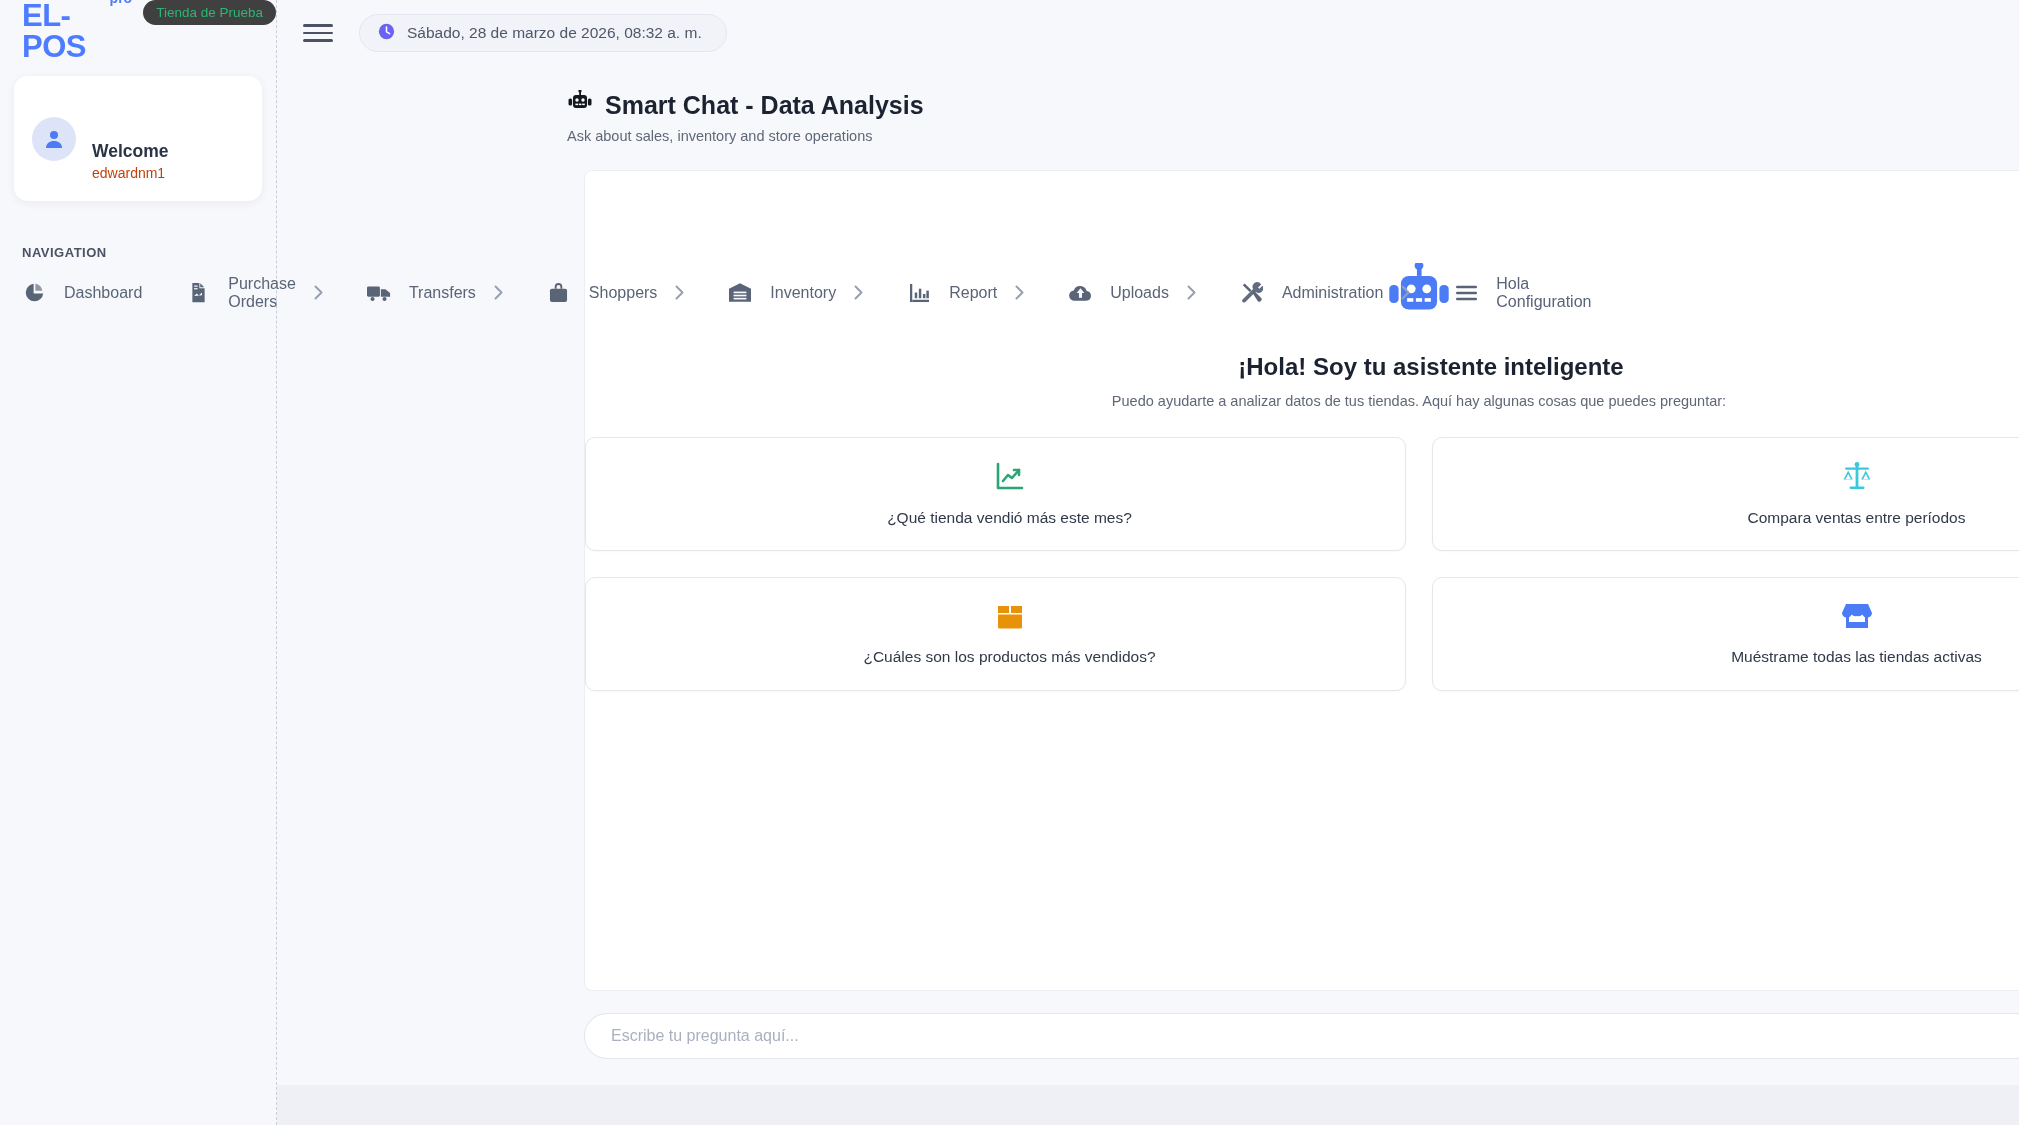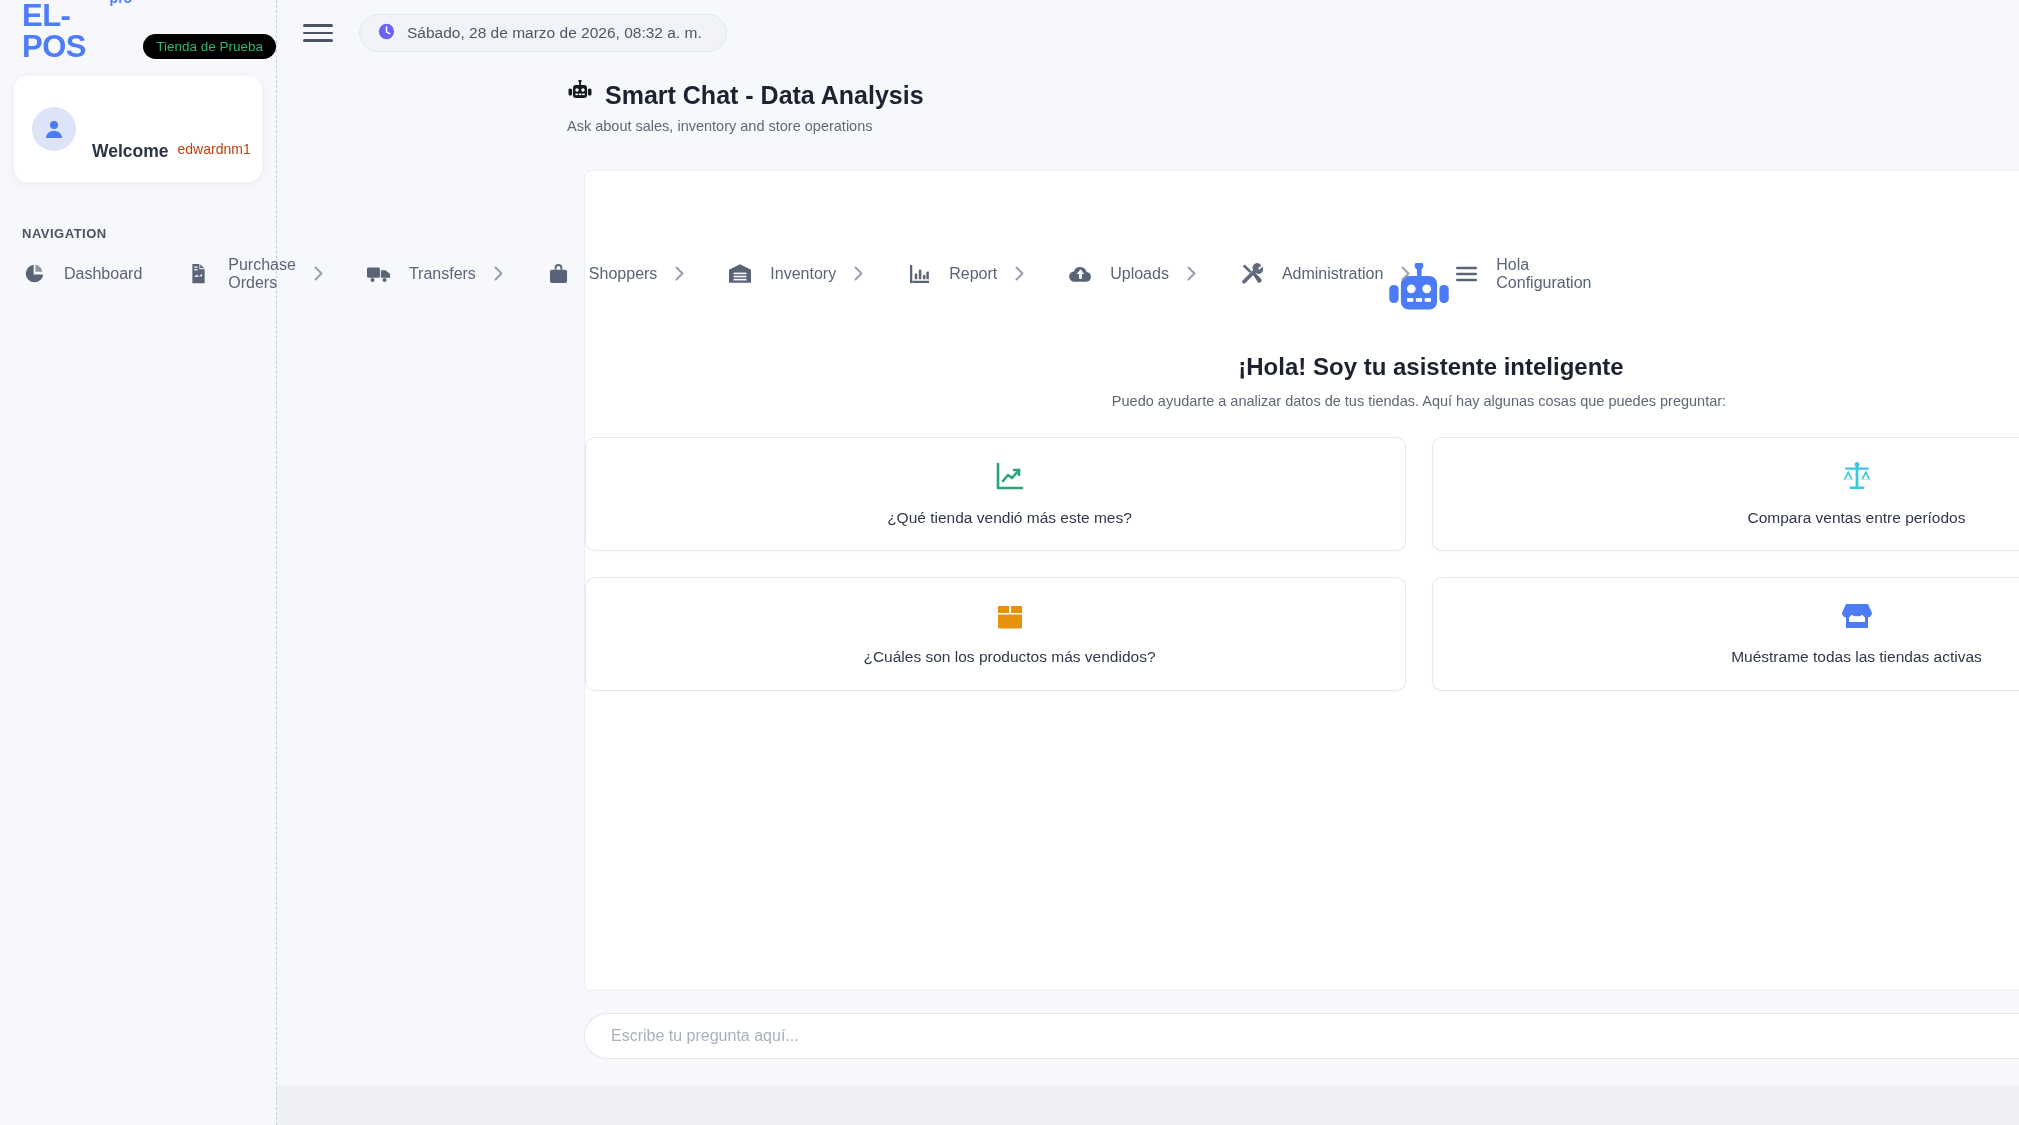--- a/index.html
+++ b/index.html
@@ -28,42 +28,41 @@
   .brand-logo {
     font-size: 31px; font-weight: 700; color: #4d7cfe;
     letter-spacing: -0.5px; position: relative;
     line-height: 1;
   }
   .brand-logo sup {
     font-size: 14px; font-weight: 700; position: absolute;
     top: -9px; right: -21px; letter-spacing: 0;
   }
   .brand-badge {
-    background: #000000; color: #2bb673;
+    background: #404040; color: #2bb673;
     font-size: 13.5px; font-weight: 500;
     padding: 5px 13px; border-radius: 13px;
     margin-left: 18px;
     white-space: nowrap;
-    margin-top: 34px;
   }
   .user-card {
     margin: 10px 14px 0 14px;
     background: #ffffff;
     border-radius: 14px;
     box-shadow: 0 2px 10px rgba(30,40,70,0.06);
     padding: 20px 18px;
     display: flex; align-items: center; gap: 16px;
   }
   .avatar-circle {
     width: 44px; height: 44px; border-radius: 50%;
     background: #dde4f7;
     display: flex; align-items: center; justify-content: center;
     flex: 0 0 44px;
   }
-  .user-meta { display: flex; flex-direction: row; gap: 9px; margin-top: 45px; }
+  .user-meta { display: flex; flex-direction: column; gap: 3px; margin-top: 45px; }
   .user-welcome { font-size: 17.5px; font-weight: 700; color: #2b3445; }
   .user-name { font-size: 14px; color: #c2410c; }
 
   .nav-label {
     margin: 44px 0 6px 22px;
     font-size: 13px; font-weight: 700;
     letter-spacing: 0.5px; color: #4a5263;
   }
   .nav-list { display: flex; flex-direction: row; }
   .nav-item {
@@ -104,21 +103,21 @@
     font-size: 15.5px; color: #4e5768;
     white-space: nowrap;
   }
 
   .page-head {
     padding: 16px 26px 22px 290px;
     display: flex; align-items: flex-start;
     position: relative;
     min-height: 84px;
   }
-  .page-head-inner { position: absolute; left: 290px; top: 14px; }
+  .page-head-inner { position: absolute; left: 290px; top: 24px; }
   .page-title {
     font-size: 25px; font-weight: 700; color: #1b2230;
     display: flex; align-items: center; gap: 12px;
     line-height: 1.2;
   }
   .page-sub { font-size: 14.5px; color: #5f6876; margin-top: 8px; margin-left: 0; }
 
   .chat-panel {
     margin: 20px 26px 0 307px;
     background: #ffffff;

